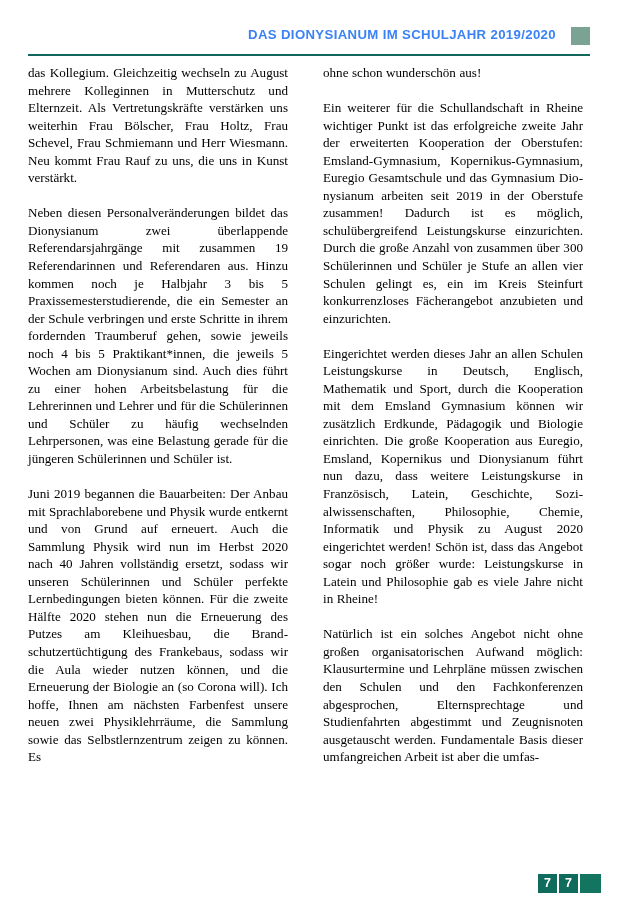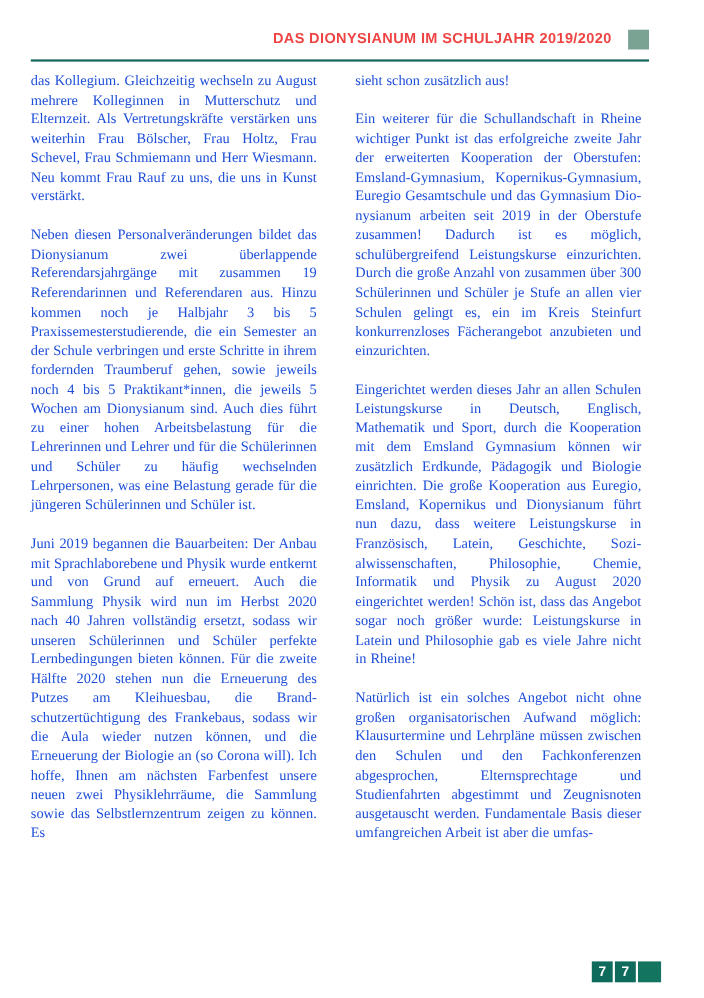--- a/index.html
+++ b/index.html
@@ -30,21 +30,21 @@
     height: 26px;
   }
   .running-head-title {
     position: absolute;
     right: 34px;
     top: 0;
     font-family: "Liberation Sans", "DejaVu Sans", sans-serif;
     font-weight: bold;
     font-size: 13.2px;
     letter-spacing: 0.35px;
-    color: #ef4444;
+    color: #3b82f6;
     white-space: nowrap;
     line-height: 18px;
   }
   .running-head-square {
     position: absolute;
     right: 0;
     top: 1px;
     width: 19px;
     height: 18px;
     background: #7ba394;
@@ -71,21 +71,21 @@
     top: 0;
     width: 260px;
   }
   .col-left  { left: 0; }
   .col-right { left: 295px; }
 
   .col p {
     margin: 0 0 17.5px 0;
     font-size: 13.1px;
     line-height: 17.55px;
-    color: #1d4ed8;
+    color: #000000;
     text-align: justify;
     text-justify: inter-word;
     hyphens: manual;
     word-spacing: 0.02em;
   }
   .col p:last-child { margin-bottom: 4px; }
 
   
   .folio {
     position: absolute;
@@ -126,21 +126,21 @@
 
   <div class="columns">
 
     <div class="col col-left">
       <p>das Kollegium. Gleichzeitig wechseln zu August mehrere Kolleginnen in Mutter­schutz und Elternzeit. Als Vertretungs­kräfte verstärken uns weiterhin Frau Bölscher, Frau Holtz, Frau Schevel, Frau Schmiemann und Herr Wiesmann. Neu kommt Frau Rauf zu uns, die uns in Kunst verstärkt.</p>
       <p>Neben diesen Personalveränderungen bildet das Dionysianum zwei überlap­pende Referendarsjahrgänge mit zusam­men 19 Referendarinnen und Referenda­ren aus. Hinzu kommen noch je Halbjahr 3 bis 5 Praxissemesterstudierende, die ein Semester an der Schule verbringen und erste Schritte in ihrem fordernden Traumberuf gehen, sowie jeweils noch 4 bis 5 Praktikant*innen, die jeweils 5 Wochen am Dionysianum sind. Auch dies führt zu einer hohen Arbeitsbelastung für die Lehrerinnen und Lehrer und für die Schülerinnen und Schüler zu häufig wechselnden Lehrpersonen, was eine Belastung gerade für die jüngeren Schü­lerinnen und Schüler ist.</p>
       <p>Juni 2019 begannen die Bauarbeiten: Der Anbau mit Sprachlaborebene und Physik wurde entkernt und von Grund auf er­neuert. Auch die Sammlung Physik wird nun im Herbst 2020 nach 40 Jahren voll­ständig ersetzt, sodass wir unseren Schü­lerinnen und Schüler perfekte Lernbe­dingungen bieten können. Für die zweite Hälfte 2020 stehen nun die Erneuerung des Putzes am Kleihuesbau, die Brand­schutzertüchtigung des Frankebaus, so­dass wir die Aula wieder nutzen können, und die Erneuerung der Biologie an (so Corona will). Ich hoffe, Ihnen am nächs­ten Farbenfest unsere neuen zwei Phy­siklehrräume, die Sammlung sowie das Selbstlernzentrum zeigen zu können. Es</p>
     </div>
 
     <div class="col col-right">
-      <p>sieht schon zusätzlich aus!</p>
+      <p>ohne schon wunderschön aus!</p>
       <p>Ein weiterer für die Schullandschaft in Rheine wichtiger Punkt ist das erfolgrei­che zweite Jahr der erweiterten Koope­ration der Oberstufen: Emsland-Gymna­sium, Kopernikus-Gymnasium, Euregio Gesamtschule und das Gymnasium Dio­nysianum arbeiten seit 2019 in der Ober­stufe zusammen! Dadurch ist es möglich, schulübergreifend Leistungskurse ein­zurichten. Durch die große Anzahl von zusammen über 300 Schülerinnen und Schüler je Stufe an allen vier Schulen gelingt es, ein im Kreis Steinfurt konkur­renzloses Fächerangebot anzubieten und einzurichten.</p>
       <p>Eingerichtet werden dieses Jahr an al­len Schulen Leistungskurse in Deutsch, Englisch, Mathematik und Sport, durch die Kooperation mit dem Emsland Gym­nasium können wir zusätzlich Erdkunde, Pädagogik und Biologie einrichten. Die große Kooperation aus Euregio, Ems­land, Kopernikus und Dionysianum führt nun dazu, dass weitere Leistungskurse in Französisch, Latein, Geschichte, Sozi­alwissenschaften, Philosophie, Chemie, Informatik und Physik zu August 2020 eingerichtet werden! Schön ist, dass das Angebot sogar noch größer wurde: Leis­tungskurse in Latein und Philosophie gab es viele Jahre nicht in Rheine!</p>
       <p>Natürlich ist ein solches Angebot nicht ohne großen organisatorischen Aufwand möglich: Klausurtermine und Lehrpläne müssen zwischen den Schulen und den Fachkonferenzen abgesprochen, Eltern­sprechtage und Studienfahrten abge­stimmt und Zeugnisnoten ausgetauscht werden. Fundamentale Basis dieser um­fangreichen Arbeit ist aber die umfas-</p>
     </div>
 
   </div>
 
   <div class="folio">
     <div class="folio-digit">7</div>
     <div class="folio-digit">7</div>

